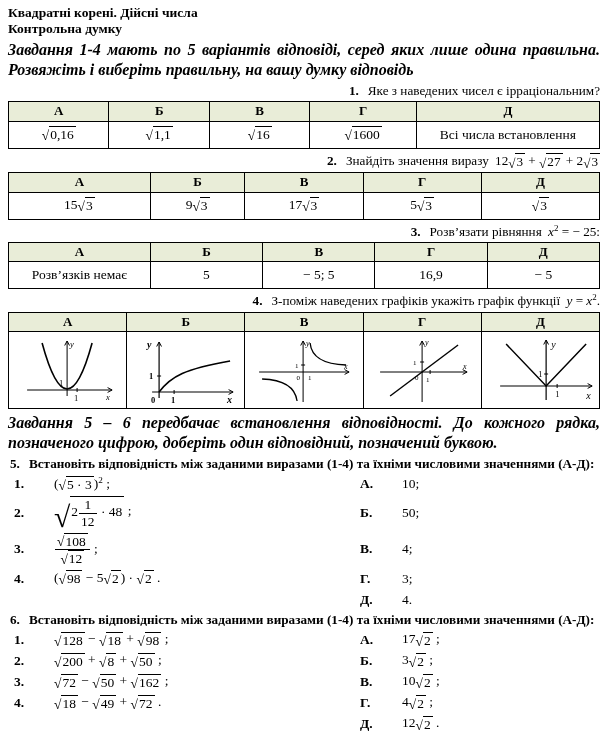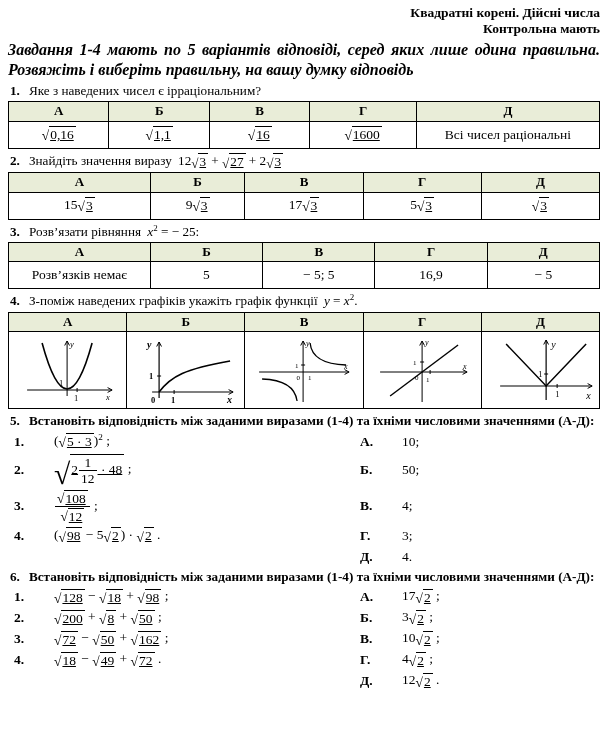--- a/index.html
+++ b/index.html
@@ -1,50 +1,50 @@
 <!DOCTYPE html>
 <html><head>
 <meta charset="utf-8">
 <style>
   * { margin:0; padding:0; box-sizing:border-box; }
   html,body { background:#fff; }
   body { width:609px; height:747px; overflow:hidden; font-family:"Liberation Serif",serif; color:#000; font-size:13px; }
   .page { width:609px; height:747px; padding:5px 9px 2px 8px; overflow:hidden; }
-  .title { text-align:right; font-weight:bold; font-size:13.5px; line-height:1.18; }
+  .title { text-align:left; font-weight:bold; font-size:13.5px; line-height:1.18; }
   .intro { font-weight:bold; font-style:italic; text-align:justify; font-size:16px; line-height:1.28; margin:3px 0 2px; }
-  .qline { margin:2px 0 2px 2px; font-size:13.2px; line-height:1.25; }
+  .qline { margin:2px 0 2px 2px; font-size:13.2px; line-height:1.25;text-align:right; }
   .qline.bold { font-weight:bold; text-align:justify; }
   .qnum { font-weight:bold; margin-right:9px; }
   .qmath { margin-left:3px; white-space:nowrap; }
   table.ans { width:100%; border-collapse:collapse; margin:2px 0 4px; table-layout:fixed; }
   table.ans th { border:1.4px solid #000; background:#e9edd8; font-size:13px; font-weight:bold; padding:1px 2px; line-height:1.25; }
   table.ans td { border:1.4px solid #000; text-align:center; vertical-align:middle; font-size:13.5px; padding:2px; height:27px; }
   td.graphcell { height:74px; padding:0; }
   
   .sqrt { display:inline-flex; align-items:flex-end; vertical-align:middle; white-space:nowrap; }
   .rsign { line-height:0.95; }
   .sqrt:has(.frac) > .rsign { font-size:2.2em; line-height:0.78; }
-  .rad { border-top:1.1px solid #000; padding:0 2px 0 1px;text-decoration:underline; }
+  .rad { border-top:1.1px solid #000; padding:0 2px 0 1px; }
   .frac { display:inline-flex; flex-direction:column; text-align:center; vertical-align:middle; margin:0 1px; line-height:1.12; }
   .fnum { border-bottom:1.1px solid #000; padding:0 2px; }
   .fden { padding:0 2px; }
   sup { font-size:0.68em; vertical-align:super; line-height:0; }
   
   .match { margin:2px 0 3px 6px; }
   .mrow { display:grid; grid-template-columns:40px 306px 42px 1fr; align-items:center; margin:3px 0; min-height:18px; }
   .mnum,.mlet { font-weight:bold; font-size:13.5px; }
   .mexpr,.mval { font-size:13.5px; }
 </style>
 </head>
 <body>
 
 <div class="page">
 
   <div class="title">Квадратні корені. Дійсні числа</div>
-  <div class="title">Контрольна мають</div>
+  <div class="title">Контрольна думку</div>
 
   <p class="intro">Завдання 1-4 мають по 5 варіантів відповіді, серед яких лише одина правильна. Розвяжіть і виберіть правильну, на вашу думку відповідь</p>
 
   <div class="qline">
     <span class="qnum">1.</span><span>Яке з наведених чисел є ірраціональним?</span>
   </div>
   <table class="ans">
     <colgroup>
         <col style="width:17%">
         <col style="width:17%">
@@ -70,21 +70,21 @@
               <span class="rad">1,1</span>
             </span></td>
       <td><span class="sqrt">
               <span class="rsign">√</span>
               <span class="rad">16</span>
             </span></td>
       <td><span class="sqrt">
               <span class="rsign">√</span>
               <span class="rad">1600</span>
             </span></td>
-      <td>Всі чисел раціональні</td>
+      <td>Всі числа встановлення</td>
     </tr>
   </tbody>
     </table>
 
   <div class="qline">
     <span class="qnum">2.</span><span>Знайдіть значення виразу</span>
     <span class="qmath">12<span class="sqrt">
           <span class="rsign">√</span>
           <span class="rad">3</span>
         </span> + <span class="sqrt">
@@ -261,20 +261,21 @@
               <text x="54" y="43" font-size="8.5">1</text>
               <text x="71" y="63" font-size="8.5">1</text>
               <text x="67" y="14" font-size="10" font-style="italic">y</text>
               <text x="102" y="65" font-size="10" font-style="italic">x</text>
             </svg>
           </td>
     </tr>
   </tbody>
     </table>
 
+  <p class="intro">Завдання 5 – 6  передбачає встановлення відповідності. До кожного рядка, позначеного цифрою, доберіть один відповідний, позначений буквою.</p>
 
   <div class="qline bold">
     <span class="qnum">5.</span><span>Встановіть відповідність між заданими виразами (1-4) та їхніми числовими значеннями (А-Д):</span>
   </div>
   <div class="match">
     <div class="mrow">
       <span class="mnum">1.</span>
       <span class="mexpr">(<span class="sqrt">
             <span class="rsign">√</span>
             <span class="rad">5 · 3</span>

